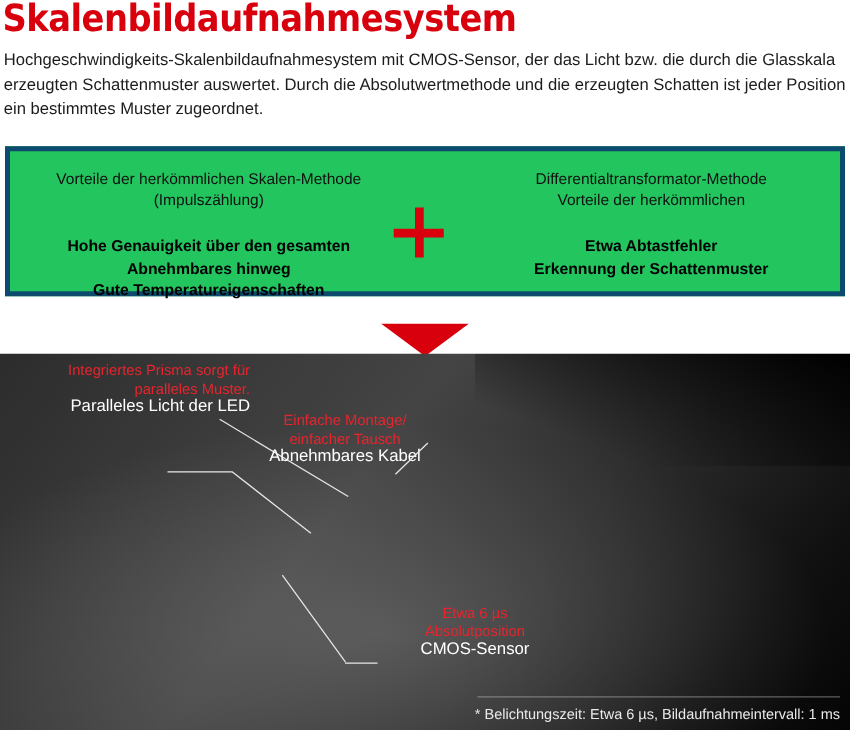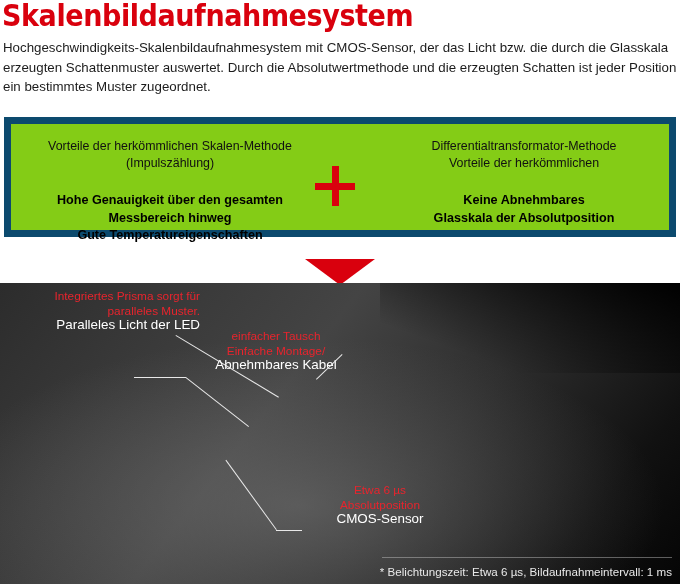--- a/index.html
+++ b/index.html
@@ -19,21 +19,21 @@
     font-family: "DejaVu Sans Condensed", "Liberation Sans", sans-serif;
   }
   .intro {
     position: absolute; left: 3px; top: 38px; width: 676px;
     font-size: 13.3px; line-height: 19.5px; color: #1c1c1c;
   }
 
   
   .adv-box {
     position: absolute; left: 4px; top: 117px; width: 672px; height: 120px;
-    border: 7px solid #0c4a6e; background: #84cc16;
+    border: 4px solid #0c4a6e; background: #22c55e;
   }
   .adv-col {
     position: absolute; top: 0; width: 290px; height: 100%;
     display: flex; flex-direction: column; align-items: center;
     justify-content: flex-start; padding-top: 14px; text-align: center;
   }
   .adv-col.left  { left: 14px; }
   .adv-col.right { left: 368px; }
   .adv-title { font-size: 12.4px; line-height: 17px; color: #111; }
   .adv-list  { margin-top: 20px; font-size: 12.6px; font-weight: bold;
@@ -94,33 +94,33 @@
 
   <div class="adv-box">
 
     <div class="adv-col left">
       <div class="adv-title">
         <div>Vorteile der herkömmlichen Skalen-Methode</div>
         <div>(Impulszählung)</div>
       </div>
       <div class="adv-list">
         <div>Hohe Genauigkeit über den gesamten</div>
-        <div>Messbereich hinweg</div>
+        <div>Abnehmbares hinweg</div>
         <div>Gute Temperatureigenschaften</div>
       </div>
     </div>
 
     <div class="adv-col right">
       <div class="adv-title">
         <div>Differentialtransformator-Methode</div>
         <div>Vorteile der herkömmlichen</div>
       </div>
       <div class="adv-list">
-        <div>Keine Abnehmbares</div>
-        <div>Glasskala der Absolutposition</div>
+        <div>Etwa Abtastfehler</div>
+        <div>Erkennung der Schattenmuster</div>
       </div>
     </div>
   </div>
 
   <div class="plus">
     <i class="h"></i>
       <i class="v"></i>
   </div>
 
   <div class="arrow"></div>
@@ -131,22 +131,22 @@
       <div class="red">Integriertes Prisma sorgt für</div>
       <div class="red">paralleles Muster.</div>
       <div class="white">Paralleles Licht der LED</div>
     </div>
     <div class="leader" style="left:176px; top:52px; width:120px; transform:rotate(31deg);"></div>
 
     <div class="leader" style="left:134px; top:94px; width:52px;"></div>
     <div class="leader" style="left:186px; top:94px; width:80px; transform:rotate(38deg);"></div>
 
     <div class="lbl c" style="left:186px; top:46px; width:180px;">
+      <div class="red">Einfache Montage/</div>
       <div class="red">einfacher Tausch</div>
-      <div class="red">Einfache Montage/</div>
       <div class="white">Abnehmbares Kabel</div>
     </div>
     <div class="leader" style="left:316px; top:96px; width:36px; transform:rotate(-44deg);"></div>
 
     <div class="lbl" style="left:310px; top:200px; width:140px;text-align:center;">
       <div class="red">Etwa 6 µs</div>
       <div class="red">Absolutposition</div>
       <div class="white">CMOS-Sensor</div>
     </div>
     <div class="leader" style="left:276px; top:247px; width:26px;"></div>

